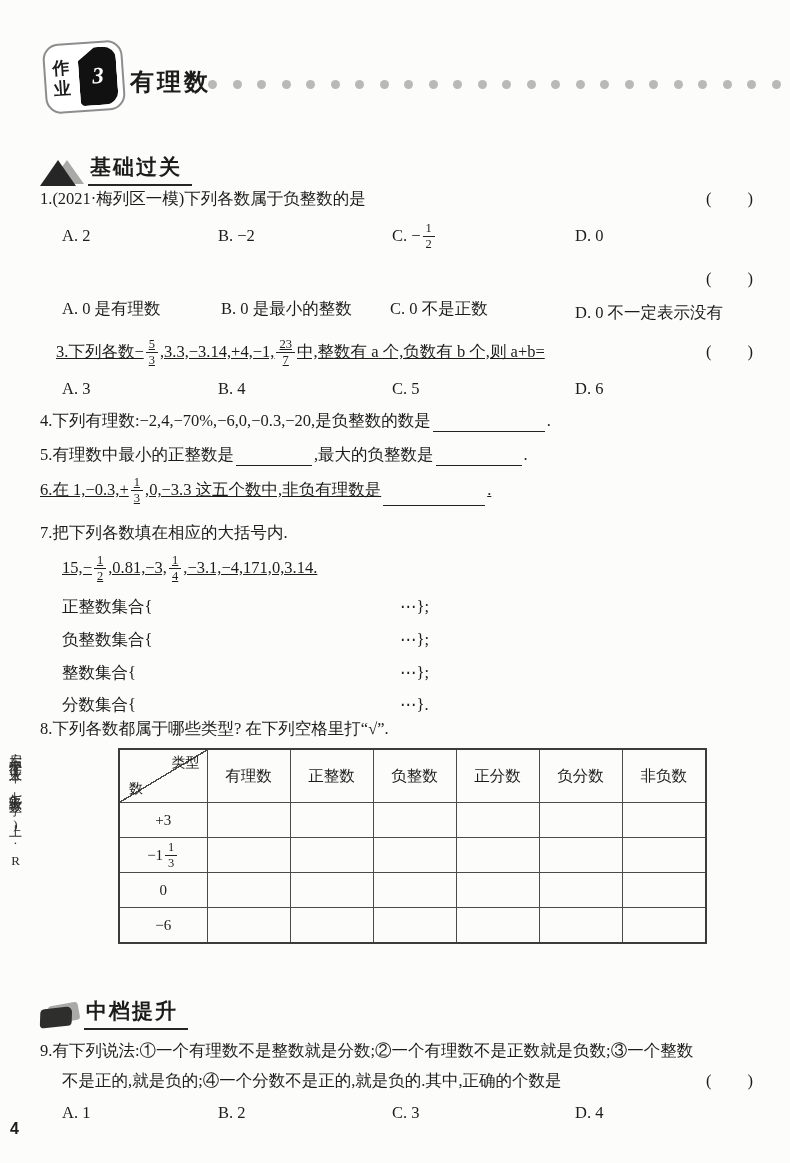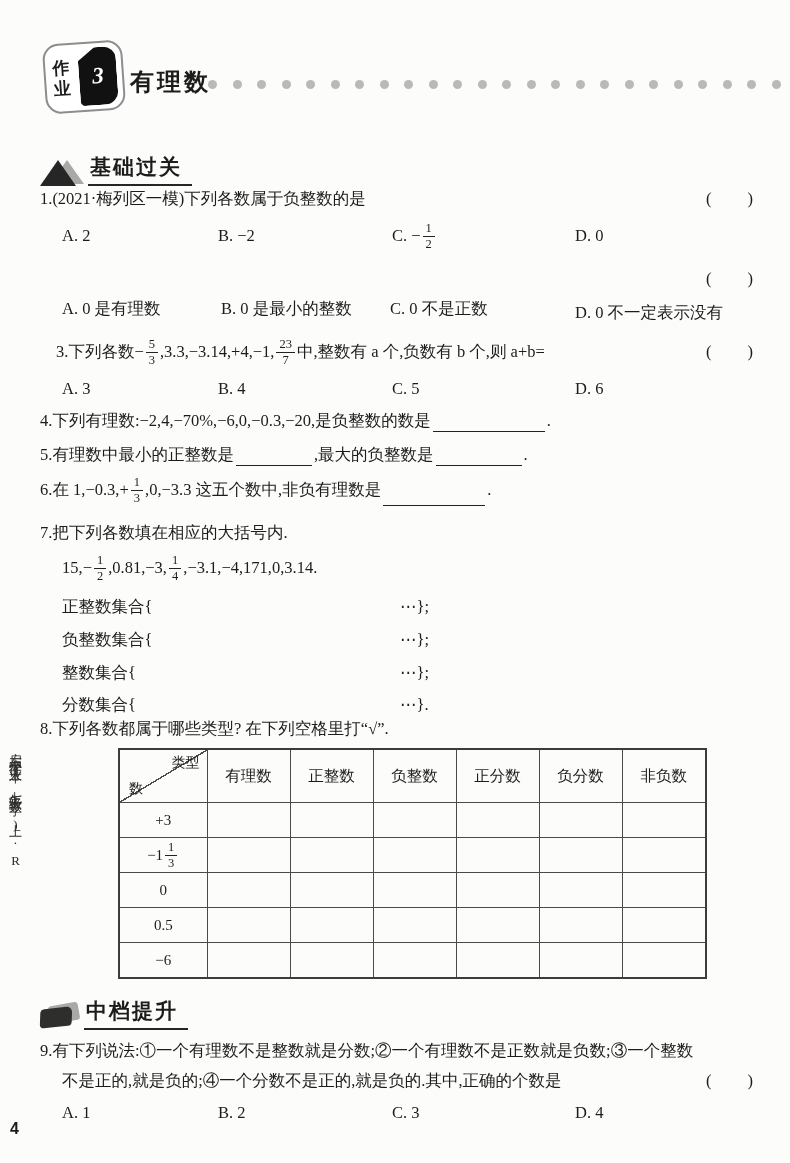--- a/index.html
+++ b/index.html
@@ -14,21 +14,21 @@
     position:relative;width:790px;height:1163px;
     background:#fcfcfa;
   }
   .line{
     position:absolute;
     display:flex;align-items:center;
     white-space:pre;
     font-size:16.5px;
     height:26px;
   }
-  .tall{height:44px;}
+  .tall{height:44px;text-decoration:underline;}
   .bracket{white-space:pre;letter-spacing:1px;}
   .blank{
     display:inline-block;
     border-bottom:1.2px solid #222;
     height:18px;
     align-self:flex-end;
     margin:0 2px 2px 2px;
   }
   .frac{
     display:inline-flex;flex-direction:column;align-items:center;
@@ -274,29 +274,20 @@
     <tr class="drow">
       <td>0</td>
       <td></td>
           <td></td>
           <td></td>
           <td></td>
           <td></td>
           <td></td>
     </tr>
     <tr class="drow">
-      <td>0.5</td>
-      <td></td>
-          <td></td>
-          <td></td>
-          <td></td>
-          <td></td>
-          <td></td>
-    </tr>
-    <tr class="drow">
       <td>−6</td>
       <td></td>
           <td></td>
           <td></td>
           <td></td>
           <td></td>
           <td></td>
     </tr>
   </tbody>
     </table>

